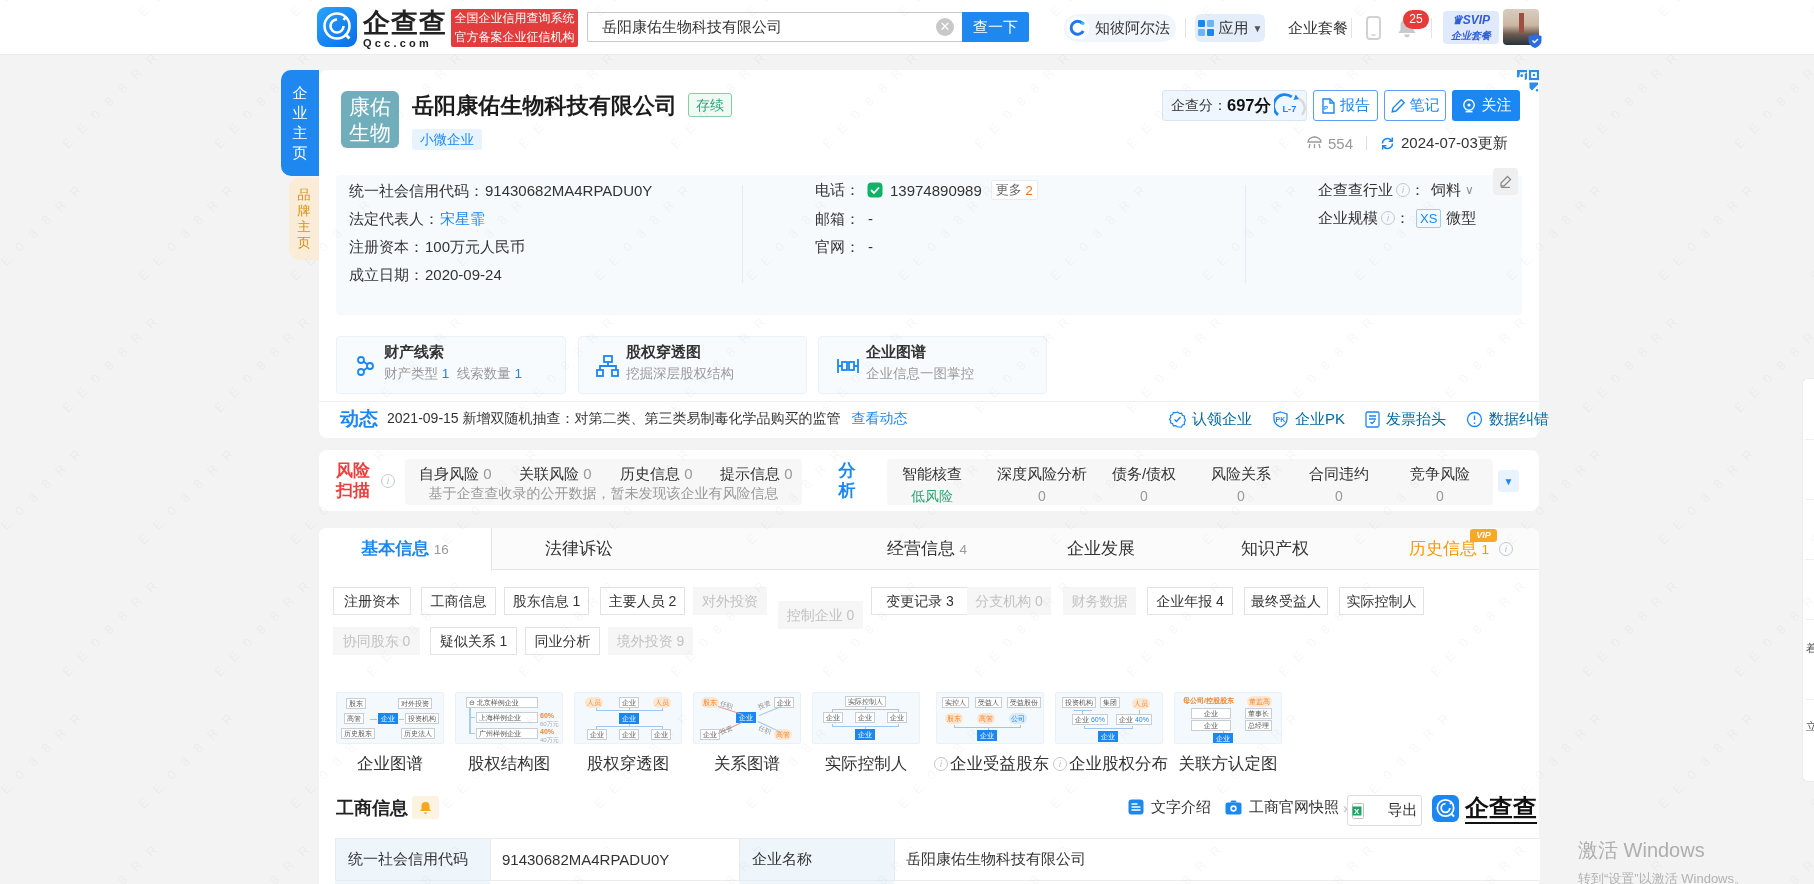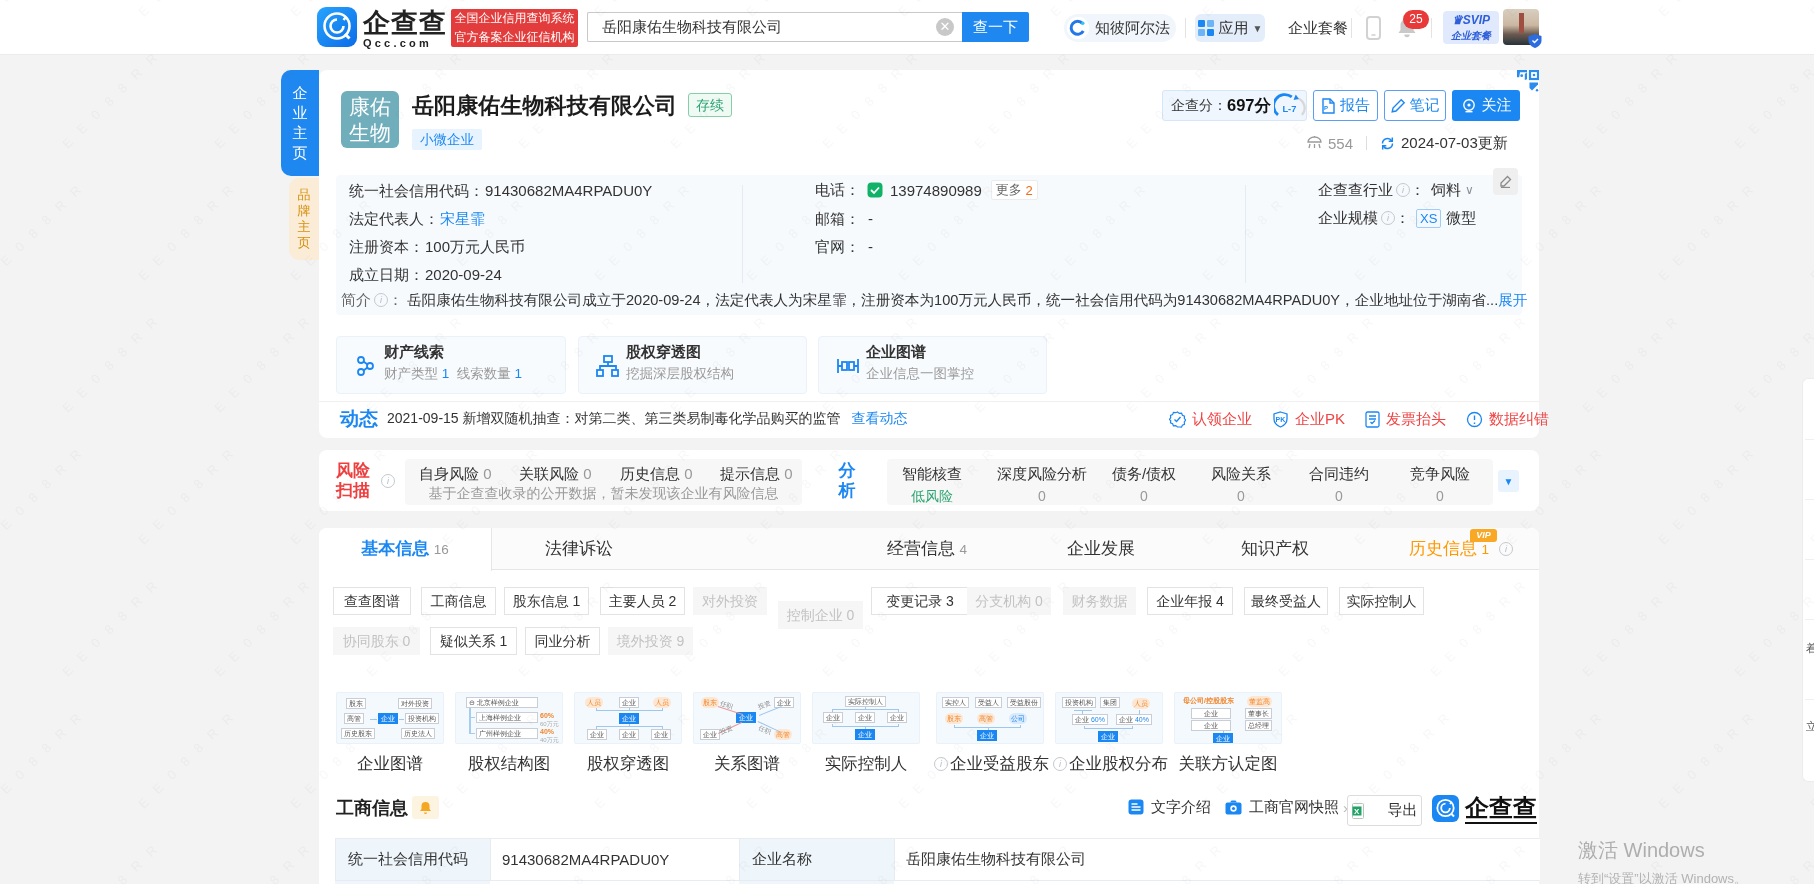--- a/index.html
+++ b/index.html
@@ -219,21 +219,20 @@
           <rect x="0.5" y="0.5" width="15" height="15" rx="4" fill="#0fb267"></rect>
           <path d="M4 8 l3 3 l5 -5.5" fill="none" stroke="#fff" stroke-width="1.8"></path>
         </svg>
       <span>13974890989</span>
       <span class="f" style="margin-left:9px;height:20px;border:1px solid #ececec;background:#fff;border-radius:2px;font-size:13px;color:#666;padding:0 4px;">更多&nbsp;<span style="color:#f26a1b;">2</span></span>
     </div>
     <div class="abs" style="left:479px;top:35px;">邮箱：<span style="margin-left:8px;">-</span></div>
     <div class="abs" style="left:479px;top:63px;">官网：<span style="margin-left:8px;">-</span></div>
     <div class="abs f" style="left:982px;top:5px;height:20px;">企查查行业<span class="icirc"></span>：<span style="margin-left:6px;">饲料</span><span style="color:#8a9099;margin-left:4px;font-size:12px;">∨</span></div>
     <div class="abs f" style="left:982px;top:33px;height:20px;">企业规模<span class="icirc"></span>：<span class="f" style="margin-left:6px;height:19px;border:1px solid #9ecdf8;background:#f3f9ff;border-radius:2px;color:#1b87f2;font-size:13px;padding:0 3px;margin-right:5px;">XS</span>微型</div>
-    <div class="abs f" style="left:5px;top:115px;height:20px;color:#666;white-space:nowrap;">简介<span class="icirc"></span>：<span style="color:#333;margin-left:4px;font-size:14.6px;">岳阳康佑生物科技有限公司成立于2020-09-24，法定代表人为宋星霏，注册资本为100万元人民币，统一社会信用代码为91430682MA4RPADU0Y，企业地址位于湖南省...<span style="color:#1b87f2;">展开</span></span></div>
   </div>
 
   <div class="abs f" style="left:1174px;top:98px;width:25px;height:27px;background:#efefef;border-radius:4px;justify-content:center;">
     <svg width="13" height="13" viewBox="0 0 13 13">
         <path d="M8.5 1.5 l3 3 L5 11 H2 V8z" fill="none" stroke="#8a8a8a" stroke-width="1.3"></path>
         <path d="M2 12.5 h9" stroke="#8a8a8a" stroke-width="1.3"></path>
       </svg>
   </div>
 
   <div class="fbox" style="left:17px;width:230px;">
@@ -271,21 +270,21 @@
     <div class="ft1">企业图谱</div>
     <div class="ft2">企业信息一图掌控</div>
   </div>
 
   <div class="abs" style="left:0;top:331px;width:1220px;height:1px;background:#f0f0f0;"></div>
   <div class="abs f" style="left:21px;top:338px;height:22px;">
     <span style="color:#1b87f2;font-weight:bold;font-size:19px;">动态</span>
     <span style="margin-left:9px;font-size:14px;color:#333;">2021-09-15 新增双随机抽查：对第二类、第三类易制毒化学品购买的监管</span>
     <span style="margin-left:11px;font-size:14px;color:#1b87f2;">查看动态</span>
   </div>
-  <div class="abs f" style="left:850px;top:339px;height:20px;font-size:15px;color:#ef4444;gap:0;white-space:nowrap;">
+  <div class="abs f" style="left:850px;top:339px;height:20px;font-size:15px;color:#0369a1;gap:0;white-space:nowrap;">
     <svg width="17" height="17" viewBox="0 0 17 17">
         <path d="M8.5 1 l1.8 1.4 2.3-.2 .8 2.1 2.1 .8-.2 2.3 1.4 1.8-1.4 1.8 .2 2.3-2.1 .8-.8 2.1-2.3-.2L8.5 16l-1.8-1.4-2.3 .2-.8-2.1-2.1-.8 .2-2.3L.3 8.5l1.4-1.8-.2-2.3 2.1-.8 .8-2.1 2.3 .2z" fill="none" stroke="#1b87f2" stroke-width="1.2"></path>
         <path d="M5.5 8.5 l2 2 l4-4.5" fill="none" stroke="#1b87f2" stroke-width="1.4"></path>
       </svg>
     <span style="margin:0 0 0 6px;">认领企业</span>
     <svg style="margin-left:20px;" width="17" height="17" viewBox="0 0 17 17">
         <path d="M8.5 1 L15 3 v5 c0 4-3 6.5-6.5 8 C5 14.5 2 12 2 8 V3z" fill="none" stroke="#1b87f2" stroke-width="1.3"></path>
         <text x="3.5" y="11" font-size="7" font-weight="bold" fill="#1b87f2">PK</text>
       </svg>
     <span style="margin:0 0 0 6px;">企业PK</span>
@@ -331,21 +330,21 @@
     <div id="tab-active"><span style="color:#1b87f2;font-weight:bold;font-size:17px;">基本信息</span> <span style="color:#999;font-size:13.5px;">16</span></div>
     <div class="tab" style="left:173px;width:174px;">法律诉讼</div>
     <div class="tab" style="left:521px;width:174px;">经营信息 <span style="color:#999;font-size:13.5px;">4</span></div>
     <div class="tab" style="left:695px;width:174px;">企业发展</div>
     <div class="tab" style="left:869px;width:174px;">知识产权</div>
     <div class="tab" style="left:1043px;width:174px;color:#f90;">历史信息 <span style="font-size:13.5px;">1</span></div>
     <div class="abs" style="left:1151px;top:1px;width:27px;height:13px;background:#f9a825;border-radius:3px 3px 3px 0;color:#fff;font-size:9px;font-weight:bold;text-align:center;line-height:13px;font-style:italic;">VIP</div>
     <span class="icirc abs" style="left:1177px;top:14px;"></span>
   </div>
 
-  <div class="chip" style="left:14px;top:59px;width:78px;">查查图谱</div>
+  <div class="chip" style="left:14px;top:59px;width:78px;">注册资本</div>
   <div class="chip" style="left:102px;top:59px;width:75px;">工商信息</div>
   <div class="chip" style="left:185px;top:59px;width:85px;">股东信息 1</div>
   <div class="chip" style="left:281px;top:59px;width:85px;">主要人员 2</div>
   <div class="chip dis" style="left:374px;top:59px;width:74px;">对外投资</div>
   <div class="chip dis" style="left:459px;top:73px;width:85px;">控制企业 0</div>
   <div class="chip" style="left:552px;top:59px;width:98px;">变更记录 3</div>
   <div class="chip dis" style="left:648px;top:59px;width:84px;">分支机构 0</div>
   <div class="chip dis" style="left:744px;top:59px;width:73px;">财务数据</div>
   <div class="chip" style="left:828px;top:59px;width:86px;">企业年报 4</div>
   <div class="chip" style="left:925px;top:59px;width:84px;">最终受益人</div>

